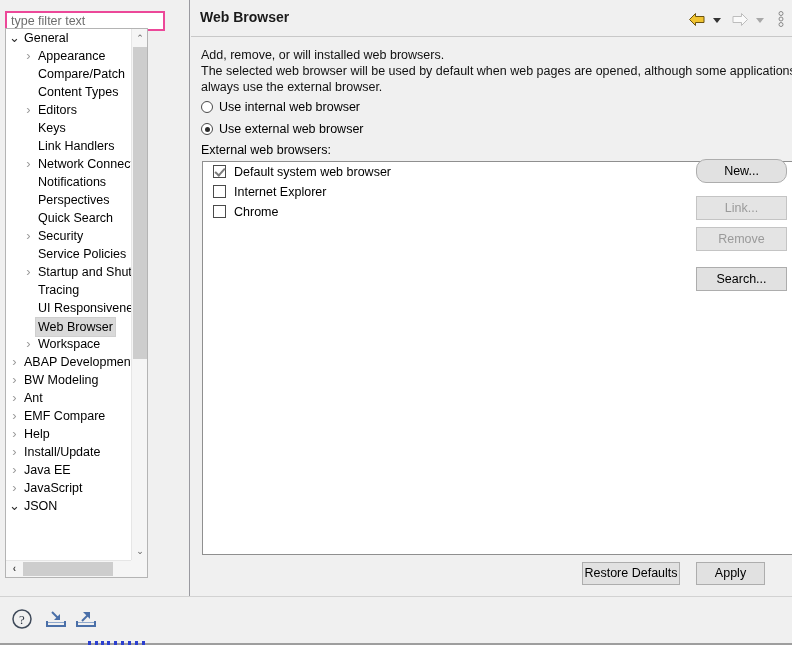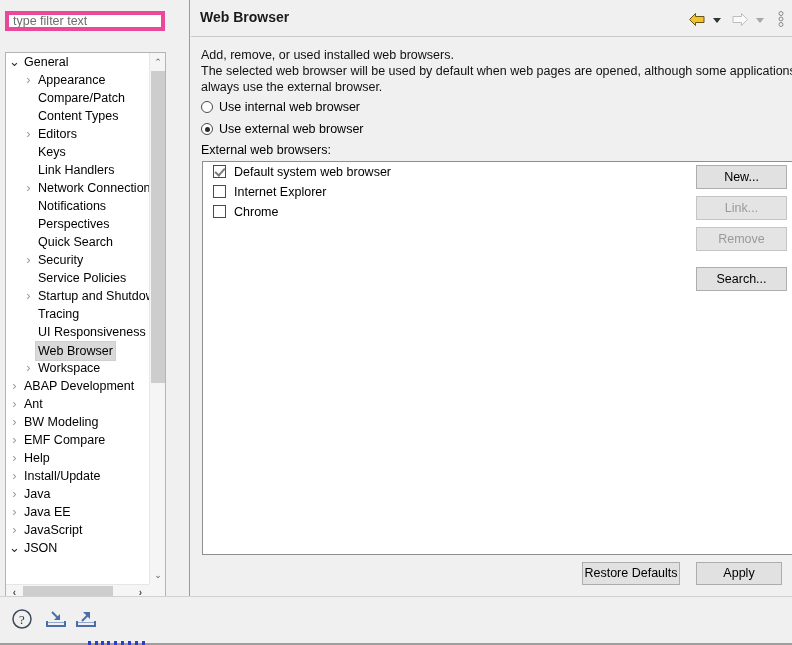--- a/index.html
+++ b/index.html
@@ -31,34 +31,34 @@
     position: absolute;
     left: 0; top: 0;
     width: 183px; height: 596px;
     background: #f0f0f0;
   }
   #filter-input {
     position: absolute;
     left: 5px; top: 11px;
     width: 160px; height: 20px;
     box-sizing: border-box;
-    border: 4px solid #ec4899;
+    border: 2px solid #ec4899;
     background: #ffffff;
     font-family: "Liberation Sans", sans-serif;
     font-size: 12.5px;
     color: #000;
     padding: 0 4px;
     outline: none;
   }
   #filter-input::placeholder { color: #6d6d6d; opacity: 1; }
 
   #tree-box {
     position: absolute;
-    left: 5px; top: 52px;
-    width: 161px; height: 550px;
+    left: 5px; top: 28px;
+    width: 143px; height: 550px;
     background: #ffffff;
     border: 1px solid #b4b4b4;
     box-sizing: border-box;
     overflow: hidden;
   }
   #tree-clip {
     position: absolute;
     left: 0; top: 0;
     width: 143px; height: 531px;
     overflow: hidden;
@@ -310,42 +310,42 @@
     color: #000;
     text-align: center;
     line-height: 22px;
     padding: 0;
   }
   .side-btn.disabled {
     color: #9a9a9a;
     background: #e4e4e4;
     border-color: #c4c4c4;
   }
-  #btn-new { top: 165px; }
+  #btn-new { top: 159px; border-radius: 10px; }
   #btn-edit { top: 196px; }
   #btn-remove { top: 227px; }
   #btn-search { top: 267px; }
 
   #btn-restore {
     position: absolute;
     left: 392px; top: 562px;
     width: 98px; height: 23px;
     box-sizing: border-box;
     background: #e1e1e1;
     border: 1px solid #adadad;
     font-family: "Liberation Sans", sans-serif;
     font-size: 12.5px;
     line-height: 21px;
     text-align: center;
     color: #000;
   }
   #btn-apply {
     position: absolute;
     left: 506px; top: 562px;
-    width: 86px; height: 23px;
+    width: 69px; height: 23px;
     box-sizing: border-box;
     background: #e1e1e1;
     border: 1px solid #adadad;
     font-family: "Liberation Sans", sans-serif;
     font-size: 12.5px;
     line-height: 21px;
     text-align: center;
     color: #000;
   }
 
@@ -413,26 +413,25 @@
           <div class="tree-item lvl1"><span class="twisty none"></span><span class="label">Perspectives</span></div>
           <div class="tree-item lvl1"><span class="twisty none"></span><span class="label">Quick Search</span></div>
           <div class="tree-item lvl1"><span class="twisty " style="font-size: 13px;">›</span><span class="label">Security</span></div>
           <div class="tree-item lvl1"><span class="twisty none"></span><span class="label">Service Policies</span></div>
           <div class="tree-item lvl1"><span class="twisty " style="font-size: 13px;">›</span><span class="label">Startup and Shutdown</span></div>
           <div class="tree-item lvl1"><span class="twisty none"></span><span class="label">Tracing</span></div>
           <div class="tree-item lvl1"><span class="twisty none"></span><span class="label">UI Responsiveness Monitoring</span></div>
           <div class="tree-item lvl1 selected"><span class="twisty none"></span><span class="label">Web Browser</span></div>
           <div class="tree-item lvl1"><span class="twisty " style="font-size: 13px;">›</span><span class="label">Workspace</span></div>
           <div class="tree-item lvl0"><span class="twisty " style="font-size: 13px;">›</span><span class="label">ABAP Development</span></div>
+          <div class="tree-item lvl0"><span class="twisty " style="font-size: 13px;">›</span><span class="label">BW Modeling</span></div>
           <div class="tree-item lvl0"><span class="twisty " style="font-size: 13px;">›</span><span class="label">Ant</span></div>
-          <div class="tree-item lvl0"><span class="twisty " style="font-size: 13px;">›</span><span class="label">BW Modeling</span></div>
           <div class="tree-item lvl0"><span class="twisty " style="font-size: 13px;">›</span><span class="label">EMF Compare</span></div>
           <div class="tree-item lvl0"><span class="twisty " style="font-size: 13px;">›</span><span class="label">Help</span></div>
           <div class="tree-item lvl0"><span class="twisty " style="font-size: 13px;">›</span><span class="label">Install/Update</span></div>
-          <div class="tree-item lvl0"><span class="twisty " style="font-size: 13px;">›</span><span class="label">Java</span></div>
           <div class="tree-item lvl0"><span class="twisty " style="font-size: 13px;">›</span><span class="label">Java EE</span></div>
           <div class="tree-item lvl0"><span class="twisty " style="font-size: 13px;">›</span><span class="label">JavaScript</span></div>
           <div class="tree-item lvl0"><span class="twisty expanded" style="font-size: 13px;">⌄</span><span class="label">JSON</span></div>
         </div>
 
       <div id="tree-vscroll">
         <div class="sb-arrow sb-up">⌃</div>
         <div id="tree-vthumb"></div>
         <div class="sb-arrow sb-down">⌄</div>
       </div>
@@ -473,21 +472,21 @@
             <circle cx="3" cy="3.5" r="2" fill="none" stroke="#8a8a8a" stroke-width="1"></circle>
             <circle cx="3" cy="9" r="2" fill="none" stroke="#8a8a8a" stroke-width="1"></circle>
             <circle cx="3" cy="14.5" r="2" fill="none" stroke="#8a8a8a" stroke-width="1"></circle>
           </svg>
         </span>
       </div>
 
       <div id="header-rule"></div>
     </div>
 
-    <div class="desc-line" id="desc1">Add, remove, or used installed web browsers.</div>
+    <div class="desc-line" id="desc1">Add, remove, or will installed web browsers.</div>
     <div class="desc-line" id="desc2">The selected web browser will be used by default when web pages are opened, although some applications may</div>
     <div class="desc-line" id="desc3">always use the external browser.</div>
 
     <div class="radio-row" id="radio-internal">
       <span class="radio-mark"></span><span>Use internal web browser</span>
     </div>
 
     <div class="radio-row" id="radio-external">
       <span class="radio-mark on"></span><span>Use external web browser</span>
     </div>

